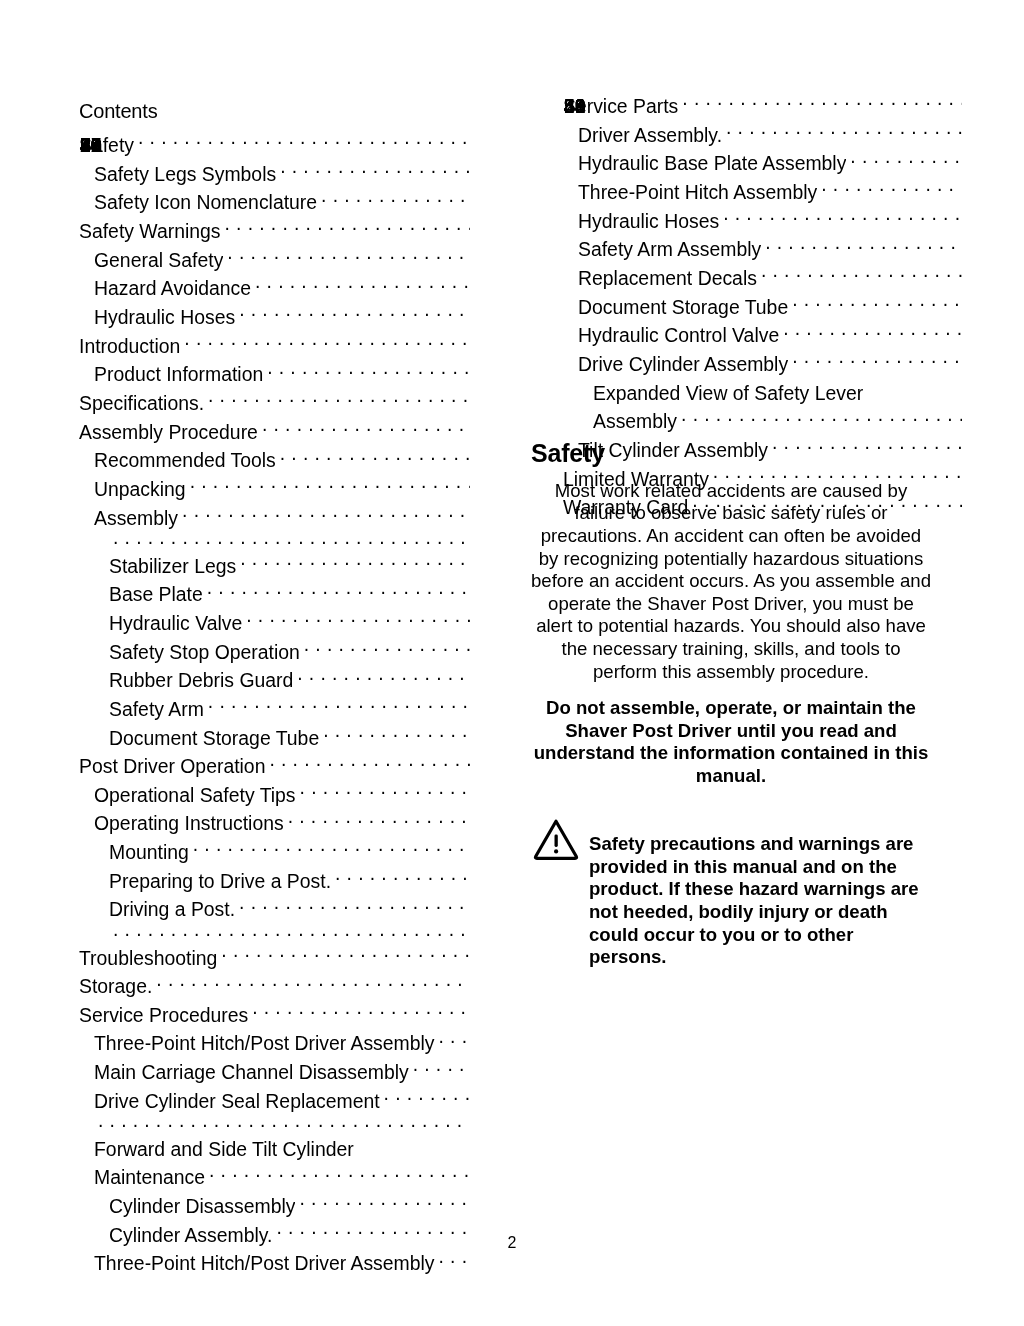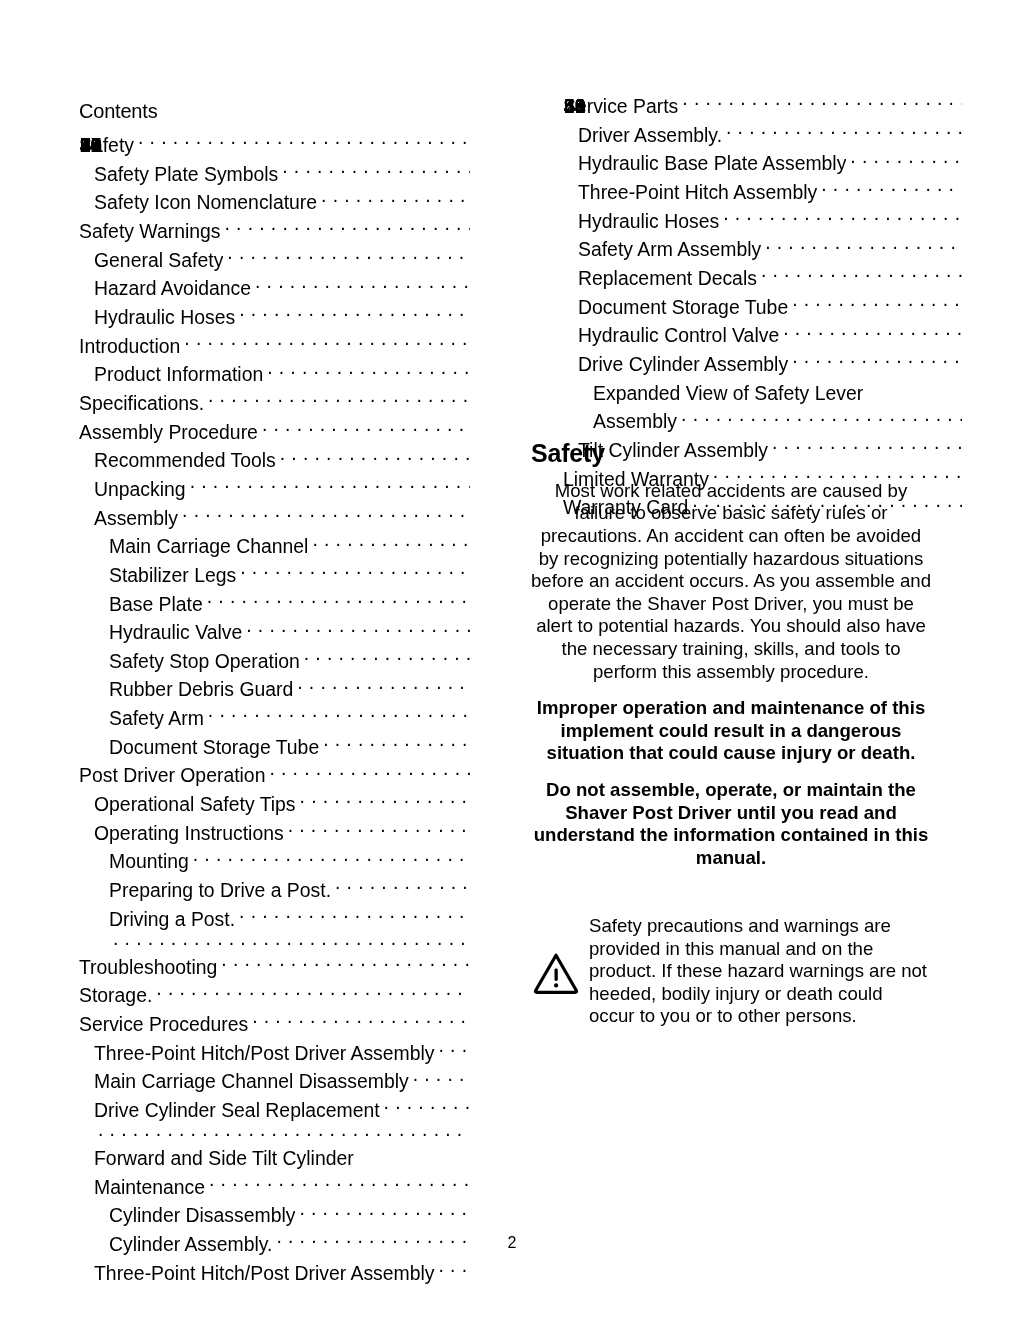--- a/index.html
+++ b/index.html
@@ -106,22 +106,23 @@
     font-size: 18.6px;
     line-height: 22.6px;
     margin: 0 0 14px 0;
     text-align: center;
   }
   .body-text.bold { font-weight: bold; }
 
   
   .warn-block {
     display: flex;
-    align-items: center;
+    align-items: flex-start;
     margin-top: 27px;
+    font-weight: bold;
   }
   .warn-icon {
     flex: 0 0 auto;
     width: 46px;
     height: 42px;
     margin: 3px 10px 0 2px;
   }
   .warn-icon svg { display: block; }
   .warn-text {
     flex: 1 1 auto;
@@ -146,21 +147,21 @@
 
   <div class="col col-left">
     <h1 class="h-contents">Contents</h1>
     <ul class="toc toc-left" id="toc-left">
         <li class="lvl0">
           <span class="label">Safety</span>
           <span class="leader"></span>
           <span class="page">2</span>
         </li>
         <li class="lvl1">
-          <span class="label">Safety Plate Symbols</span>
+          <span class="label">Safety Legs Symbols</span>
           <span class="leader"></span>
           <span class="page">3</span>
         </li>
         <li class="lvl1">
           <span class="label">Safety Icon Nomenclature</span>
           <span class="leader"></span>
           <span class="page">3</span>
         </li>
         <li class="lvl0">
           <span class="label">Safety Warnings</span>
@@ -211,21 +212,20 @@
           <span class="label">Unpacking</span>
           <span class="leader"></span>
           <span class="page">8</span>
         </li>
         <li class="lvl1">
           <span class="label">Assembly</span>
           <span class="leader"></span>
           <span class="page">8</span>
         </li>
         <li class="lvl2">
-          <span class="label">Main Carriage Channel</span>
           <span class="leader"></span>
           <span class="page">9</span>
         </li>
         <li class="lvl2">
           <span class="label">Stabilizer Legs</span>
           <span class="leader"></span>
           <span class="page">10</span>
         </li>
         <li class="lvl2">
           <span class="label">Base Plate</span>
@@ -425,21 +425,20 @@
           <span class="label">Warranty Card</span>
           <span class="leader"></span>
           <span class="page">23</span>
         </li>
       </ul>
 
     <h2 class="h-safety">Safety</h2>
 
     <p class="body-text">Most work related accidents are caused by failure to observe basic safety rules or precautions.  An accident can often be avoided by recognizing potentially hazardous situations before an accident occurs.  As you assemble and operate the Shaver Post Driver, you must be alert to potential hazards.  You should also have the necessary training, skills, and tools to perform this assembly procedure.</p>
 
-    <p class="body-text bold">Improper operation and maintenance of this implement could result in a dangerous situation that could cause injury or death.</p>
 
     <p class="body-text bold">Do not assemble, operate, or maintain the Shaver Post Driver until you read and understand the information contained in this manual.</p>
 
     <div class="warn-block">
       <div class="warn-icon">
         <svg width="46" height="42" viewBox="0 0 46 42" aria-hidden="true">
           <path d="M23 3.2 L43.2 38.2 Q44.4 40.3 42.0 40.3 L4.0 40.3 Q1.6 40.3 2.8 38.2 Z" fill="none" stroke="#000000" stroke-width="3.2" stroke-linejoin="round"></path>
           <rect x="21.5" y="16.5" width="3.3" height="12.5" rx="1.4" fill="#000000"></rect>
           <circle cx="23.1" cy="33.4" r="2.1" fill="#000000"></circle>
         </svg>

